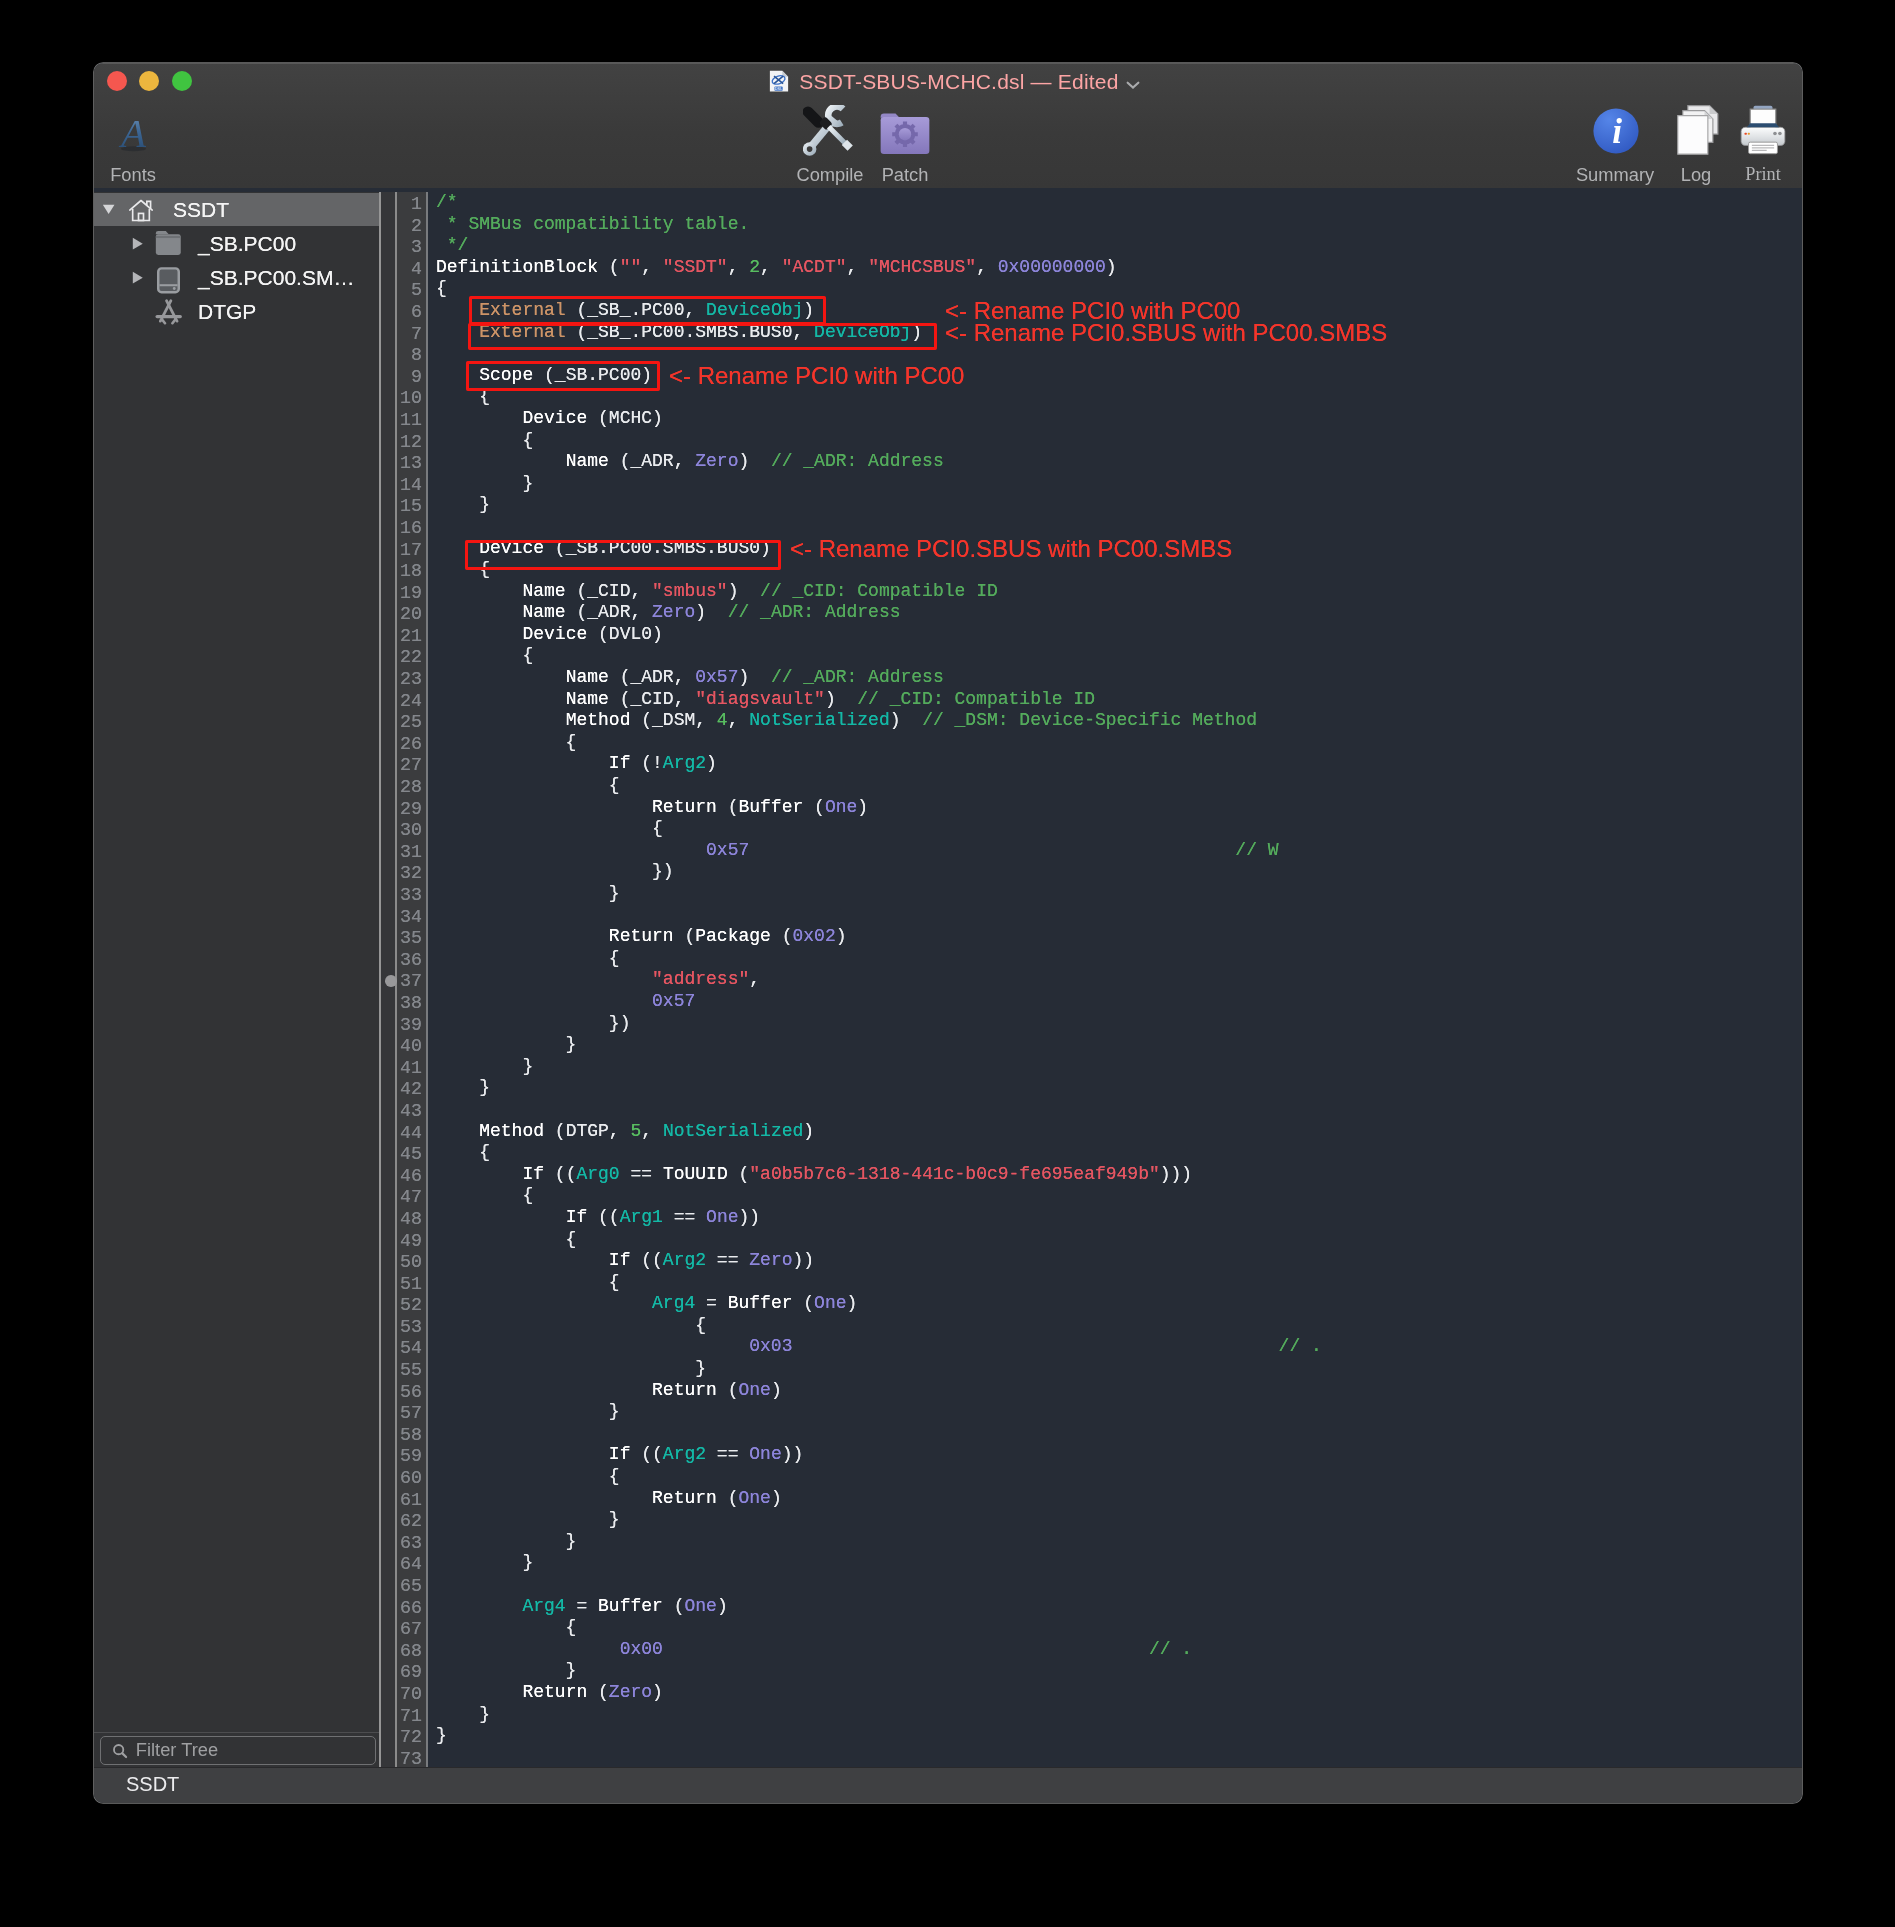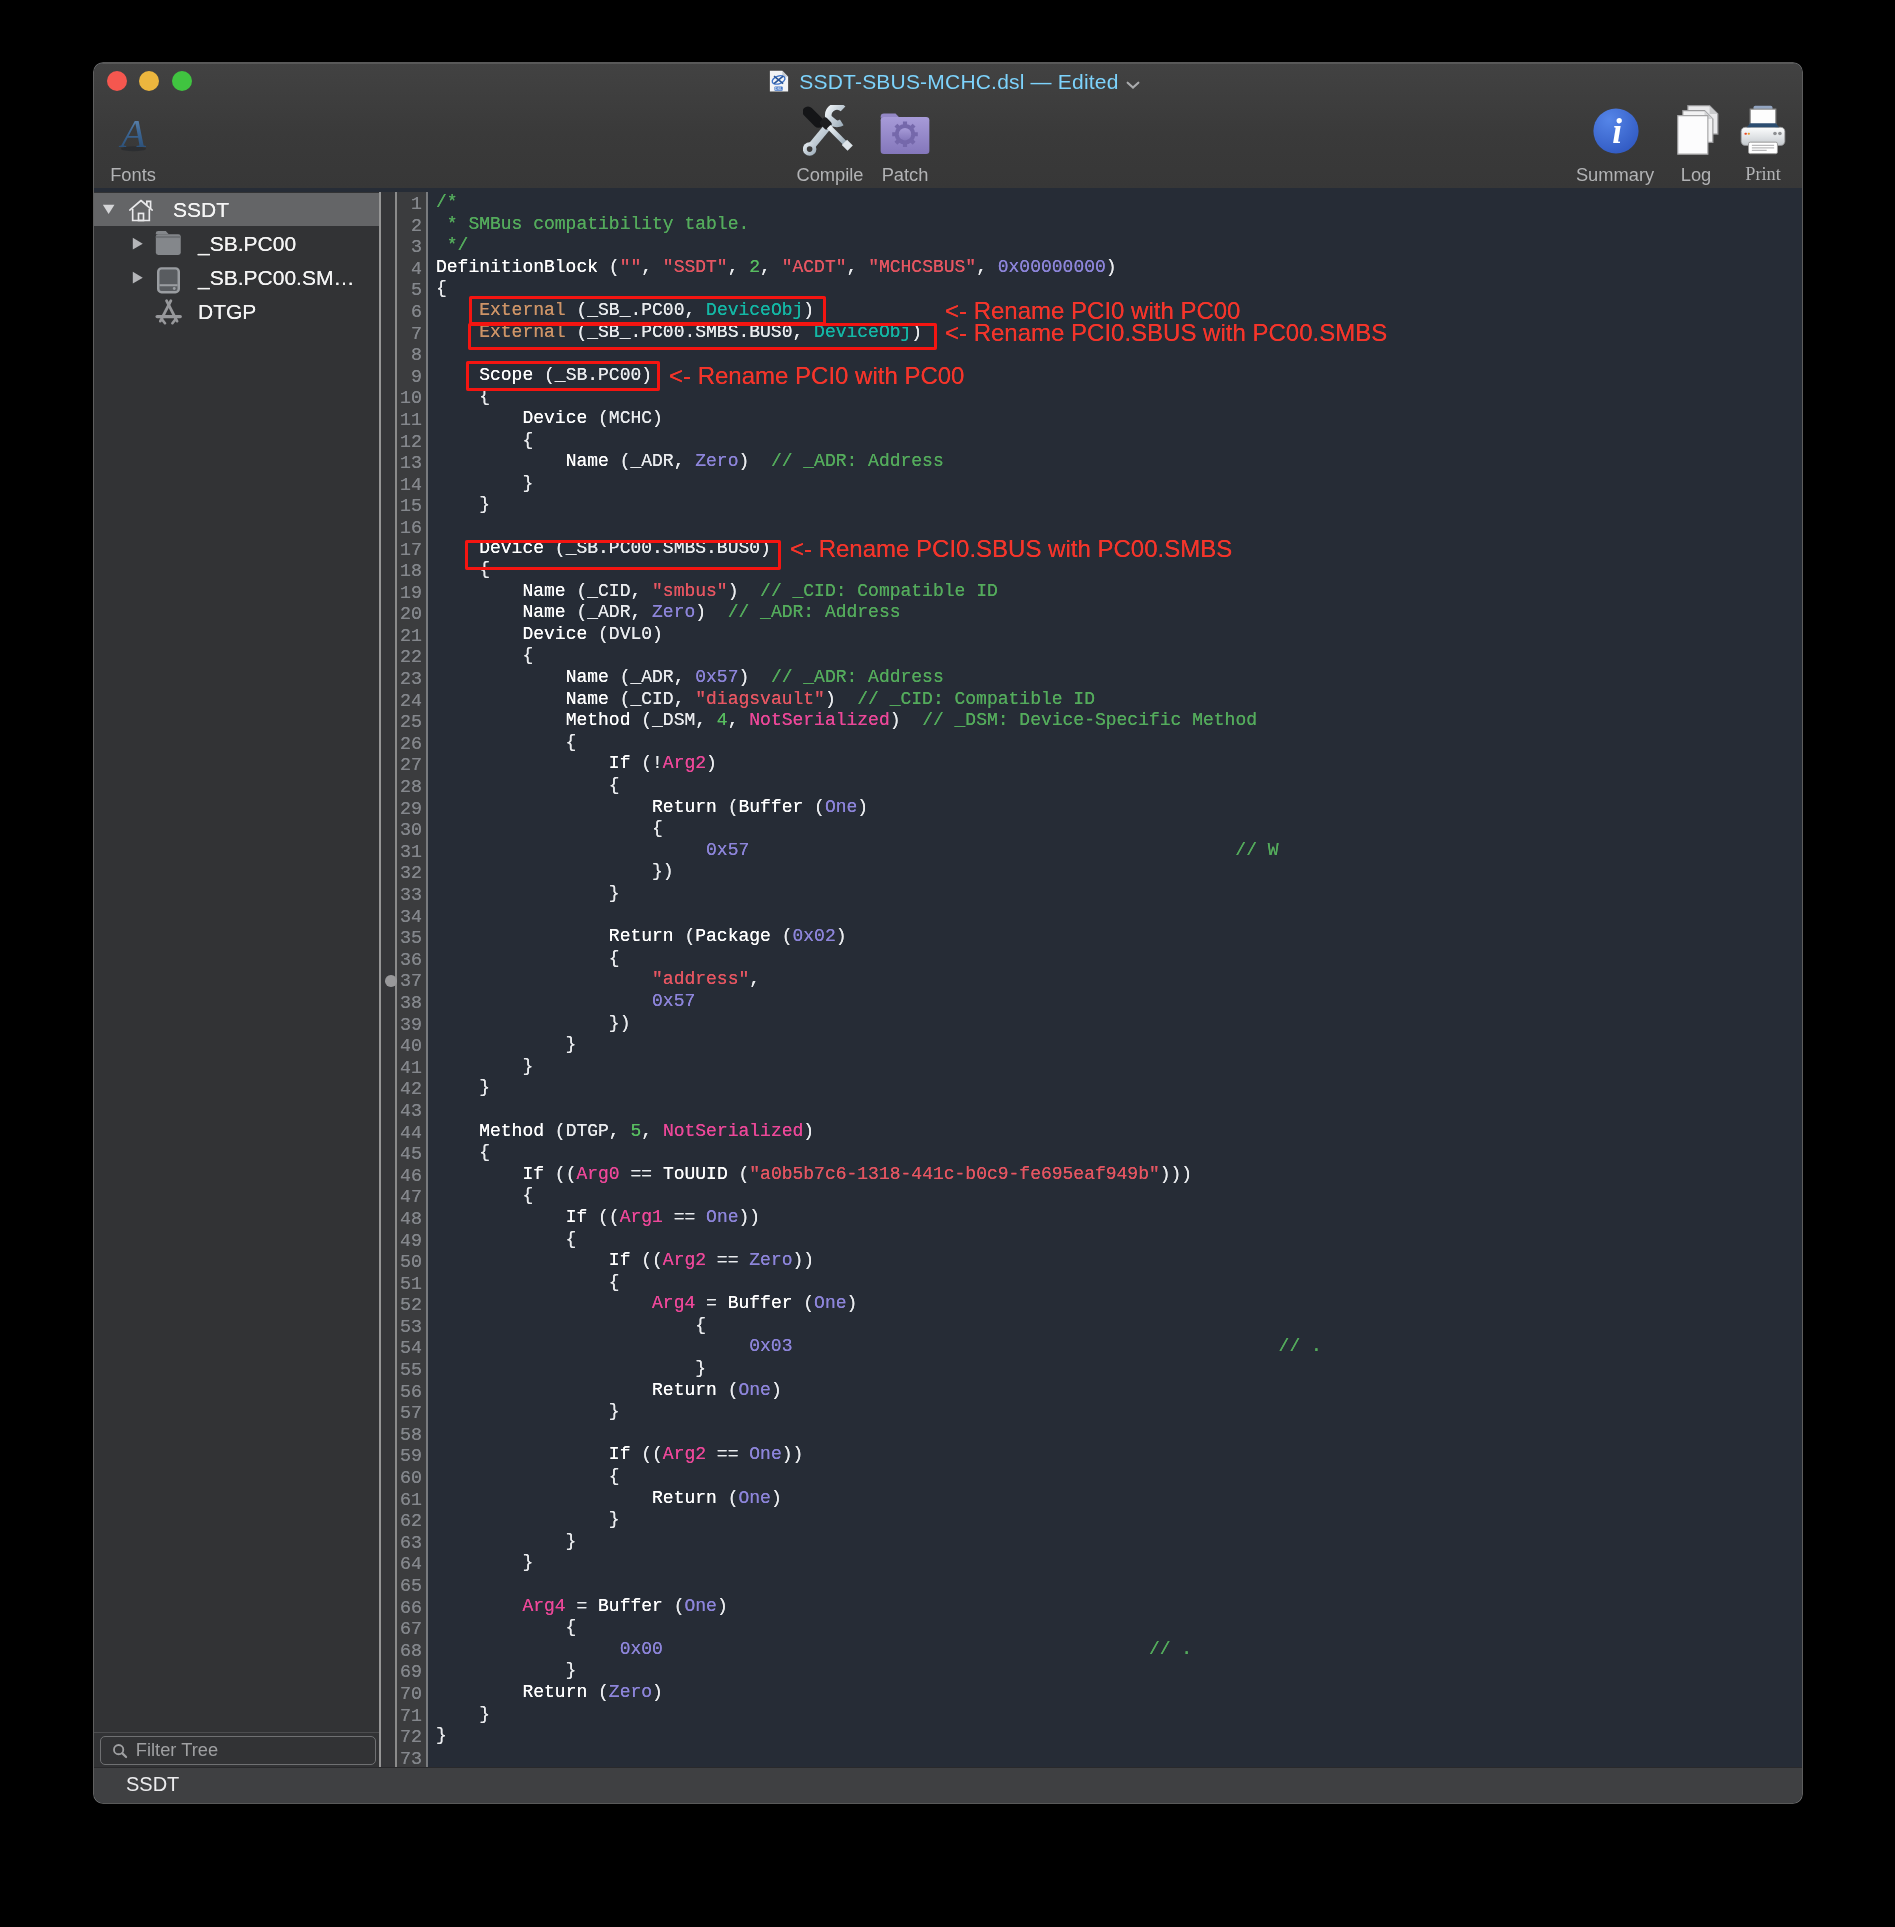--- a/index.html
+++ b/index.html
@@ -5,21 +5,21 @@
 html,body {width:1896px; height:1927px; background:#000; overflow:hidden;
   font-family:"Liberation Sans", sans-serif;}
 #win {position:absolute; left:94px; top:63px; width:1708px; height:1740px;
   border-radius:9.1px; background:#262c36; overflow:hidden;
   box-shadow: 0 0 0 0.8px #777 , 0 0 0 1.7px #000;}
 
 #hdr {position:absolute; left:0; top:0; width:100%; height:125px;
   background:linear-gradient(#424242,#3a3a3a 55%,#373737);
   border-top:0.8px solid #595959;}
 .tl {position:absolute; top:8px; width:20px; height:20px; border-radius:50%;}
-#title {position:absolute; left:667px; top:6.6px; font-size:21px; color:#7dd3fc; letter-spacing:0.2px; white-space:nowrap;}
+#title {position:absolute; left:667px; top:6.6px; font-size:21px; color:#fca5a5; letter-spacing:0.2px; white-space:nowrap;}
 #title svg {vertical-align:-1.7px; margin-left:7.5px;}
 .lbl {position:absolute; top:101px; font-size:18.3px; color:#b2b3b5; text-align:center; transform:translateX(-50%); white-space:nowrap;}
 
 #side {position:absolute; left:0; top:129px; width:285px; height:1575px; background:#323335;}
 #selrow {position:absolute; left:0; top:130px; width:285px; height:33px; background:#646567;}
 .trow {position:absolute; font-size:21px; color:#f4f4f4; white-space:nowrap; text-shadow:0 0 0.3px currentColor;}
 #sideline {position:absolute; left:0; top:1669px; width:285px; height:0.8px; background:#4c4d4f;}
 #filter {position:absolute; left:5.8px; top:1673px; width:276px; height:29px; border:1.7px solid #6f7072; border-radius:5px; color:#9fa0a2; font-size:18.3px; line-height:26px; padding-left:35px;}
 
 #div1 {position:absolute; left:285px; top:129px; width:1.7px; height:1575px; background:#969696;}
@@ -27,21 +27,21 @@
 #div2 {position:absolute; left:301px; top:129px; width:1.7px; height:1575px; background:#8b8b8b;}
 #gut {position:absolute; left:303px; top:129px; width:29.5px; height:1575px; background:#3b3c3e;}
 #div3 {position:absolute; left:332px; top:129px; width:1.7px; height:1575px; background:#797b7e;}
 #codebg {position:absolute; left:334px; top:129px; width:1374px; height:1575px; background:#262c36;}
 pre {font-family:"Liberation Mono", monospace; font-size:18px; line-height:21.6px; text-shadow:0 0 0.4px currentColor;}
 #nums {position:absolute; left:272px; top:131px; width:56px; text-align:right; color:#84878c; font-size:18.3px;}
 #code {position:absolute; left:342px; top:129px; color:#e9ebee;}
 #code b {font-weight:normal;}
 b.c {color:#54ab5c;} b.k {color:#ffffff;} b.e {color:#cd9467;}
 b.s {color:#e65662;} b.n {color:#58bd60;} b.h {color:#8d85da;}
-b.a {color:#ec4899;text-align:right;} b.d {color:#14b8a6;}
+b.a {color:#14b8a6;text-align:right;} b.d {color:#14b8a6;}
 #dot37 {position:absolute; left:291px; top:912px; width:11.6px; height:11.6px; border-radius:50%; background:#98989a;}
 
 .rbox {position:absolute; border:3.3px solid #f41511; border-radius:1.7px;}
 .rtxt {position:absolute; color:#f4352b; font-size:24px; white-space:nowrap; text-shadow:0 0 0.4px currentColor;}
 
 #status {position:absolute; left:0; top:1704px; width:100%; height:37px; background:#3f4042; border-top:1.7px solid #29292b; color:#ececee; font-size:20px; line-height:33px; padding-left:32px;}
 .ticon {position:absolute;}
 </style></head>
 <body>
 <div id="win">

